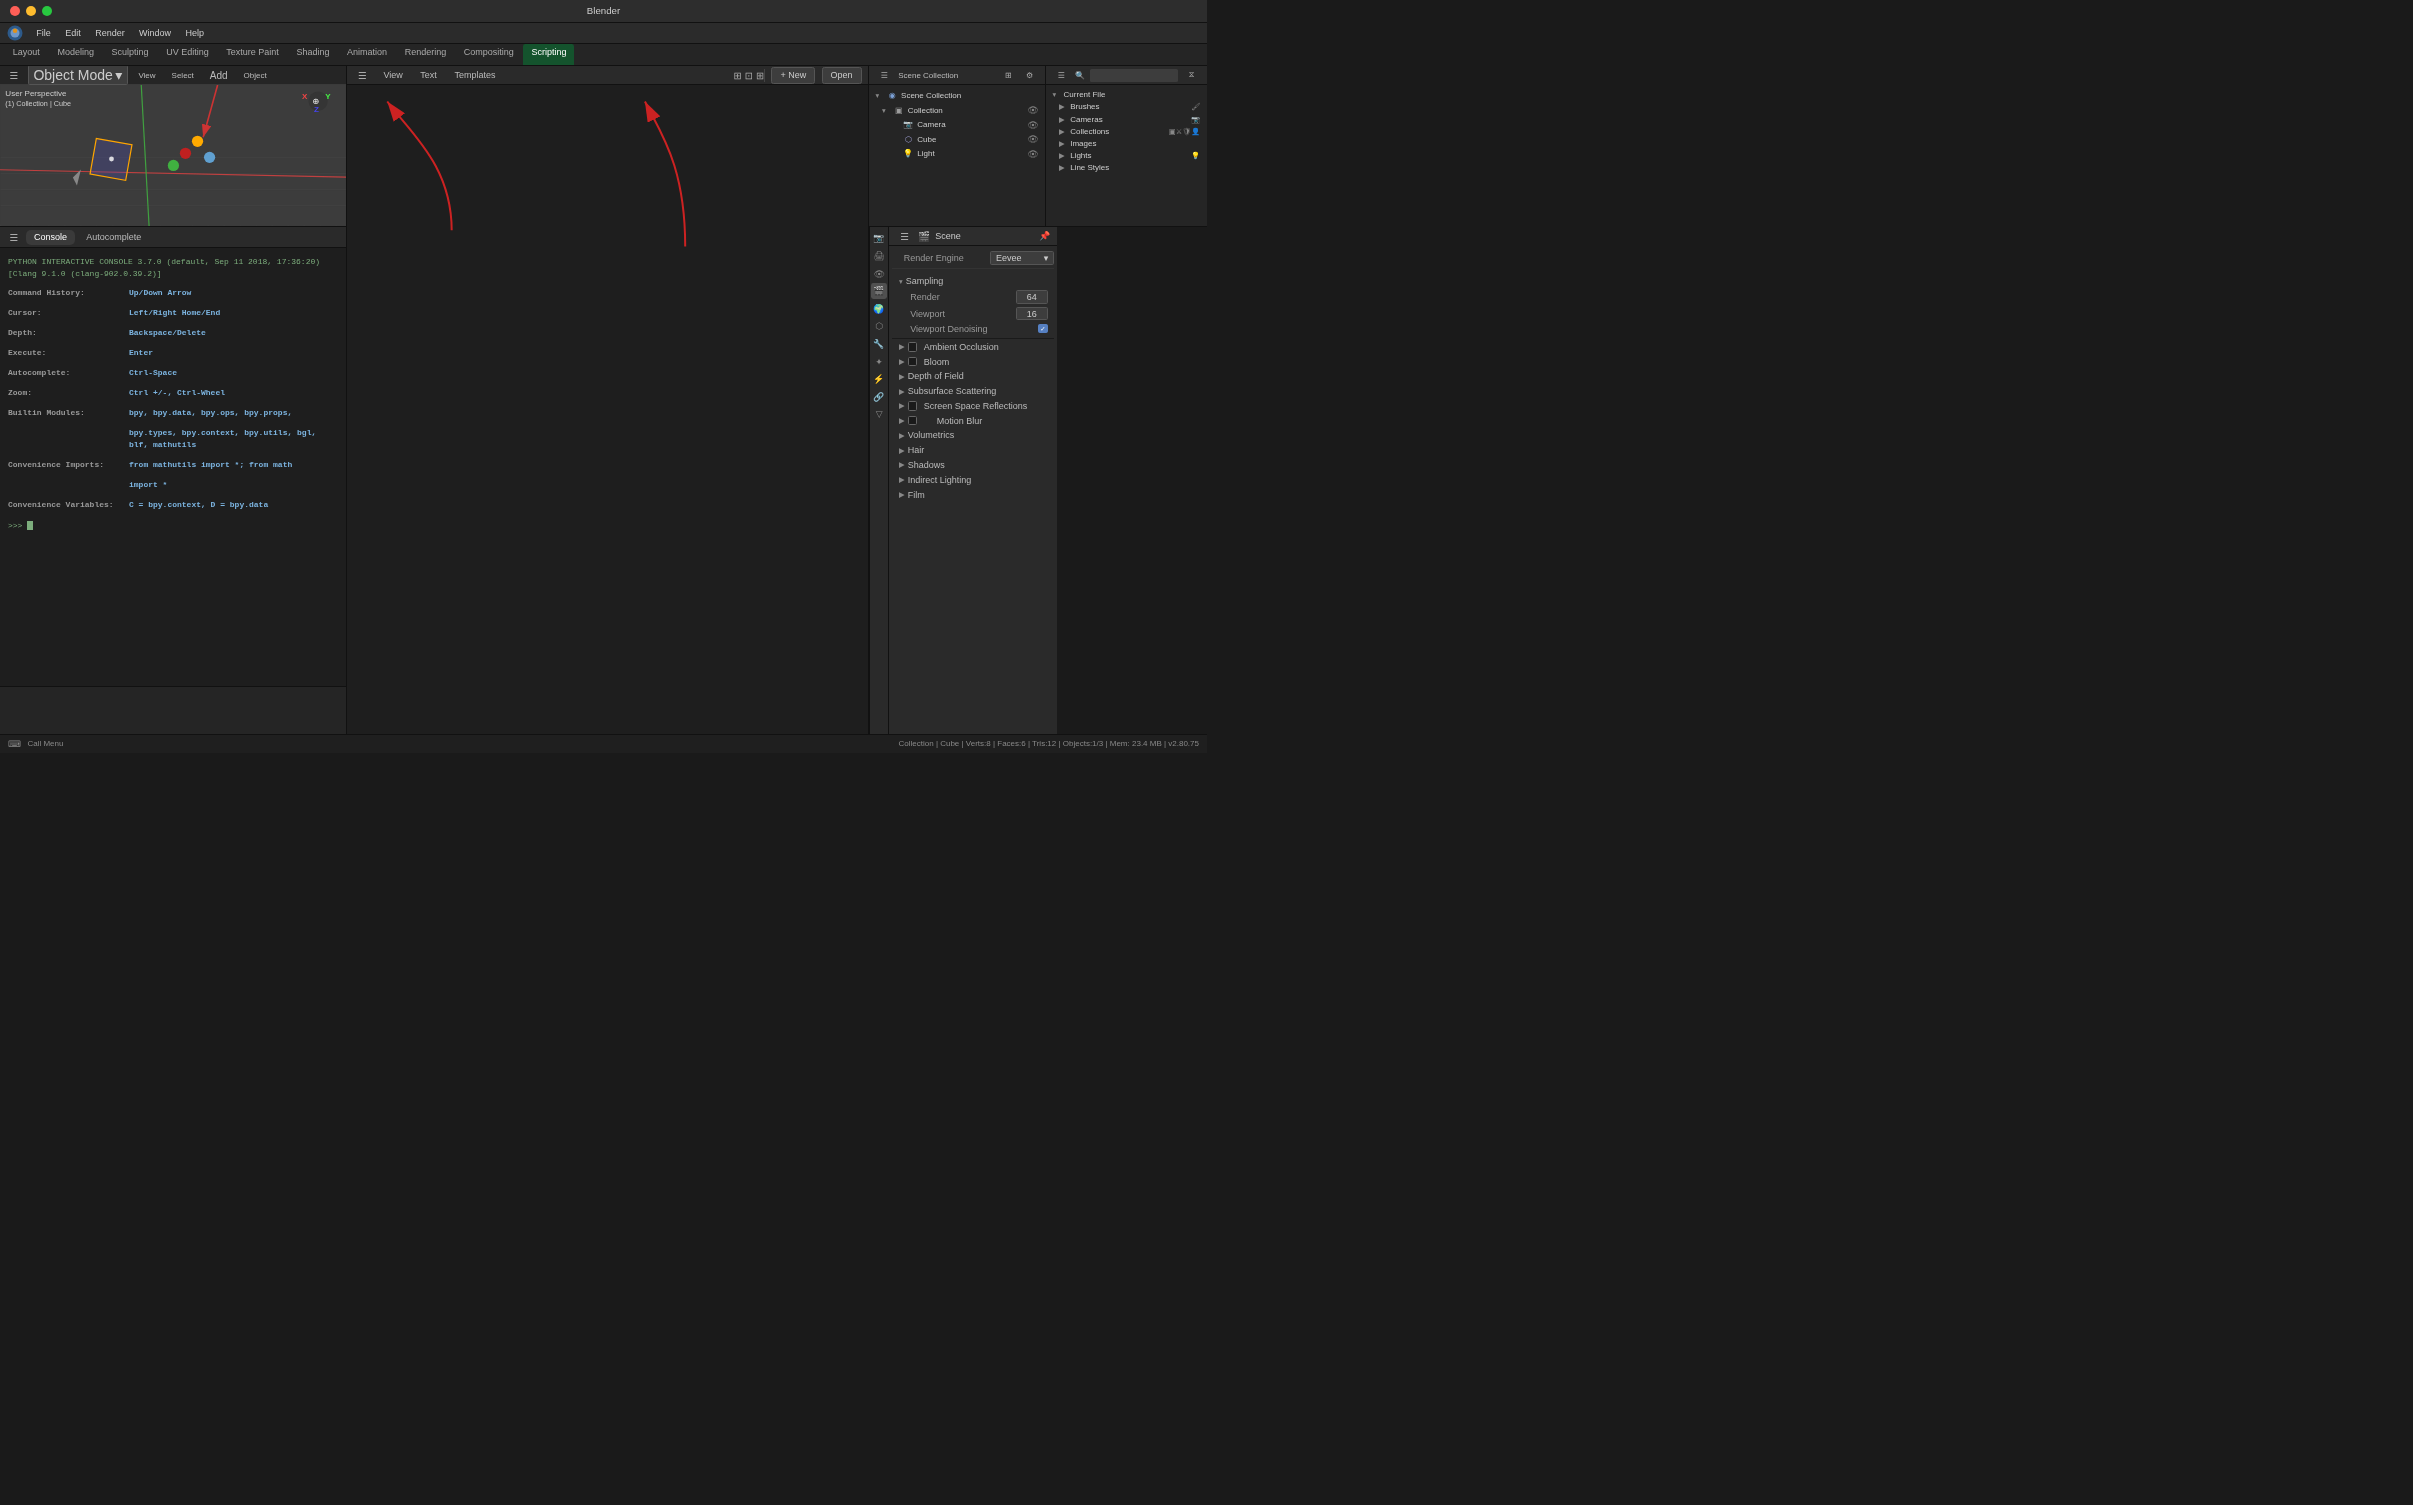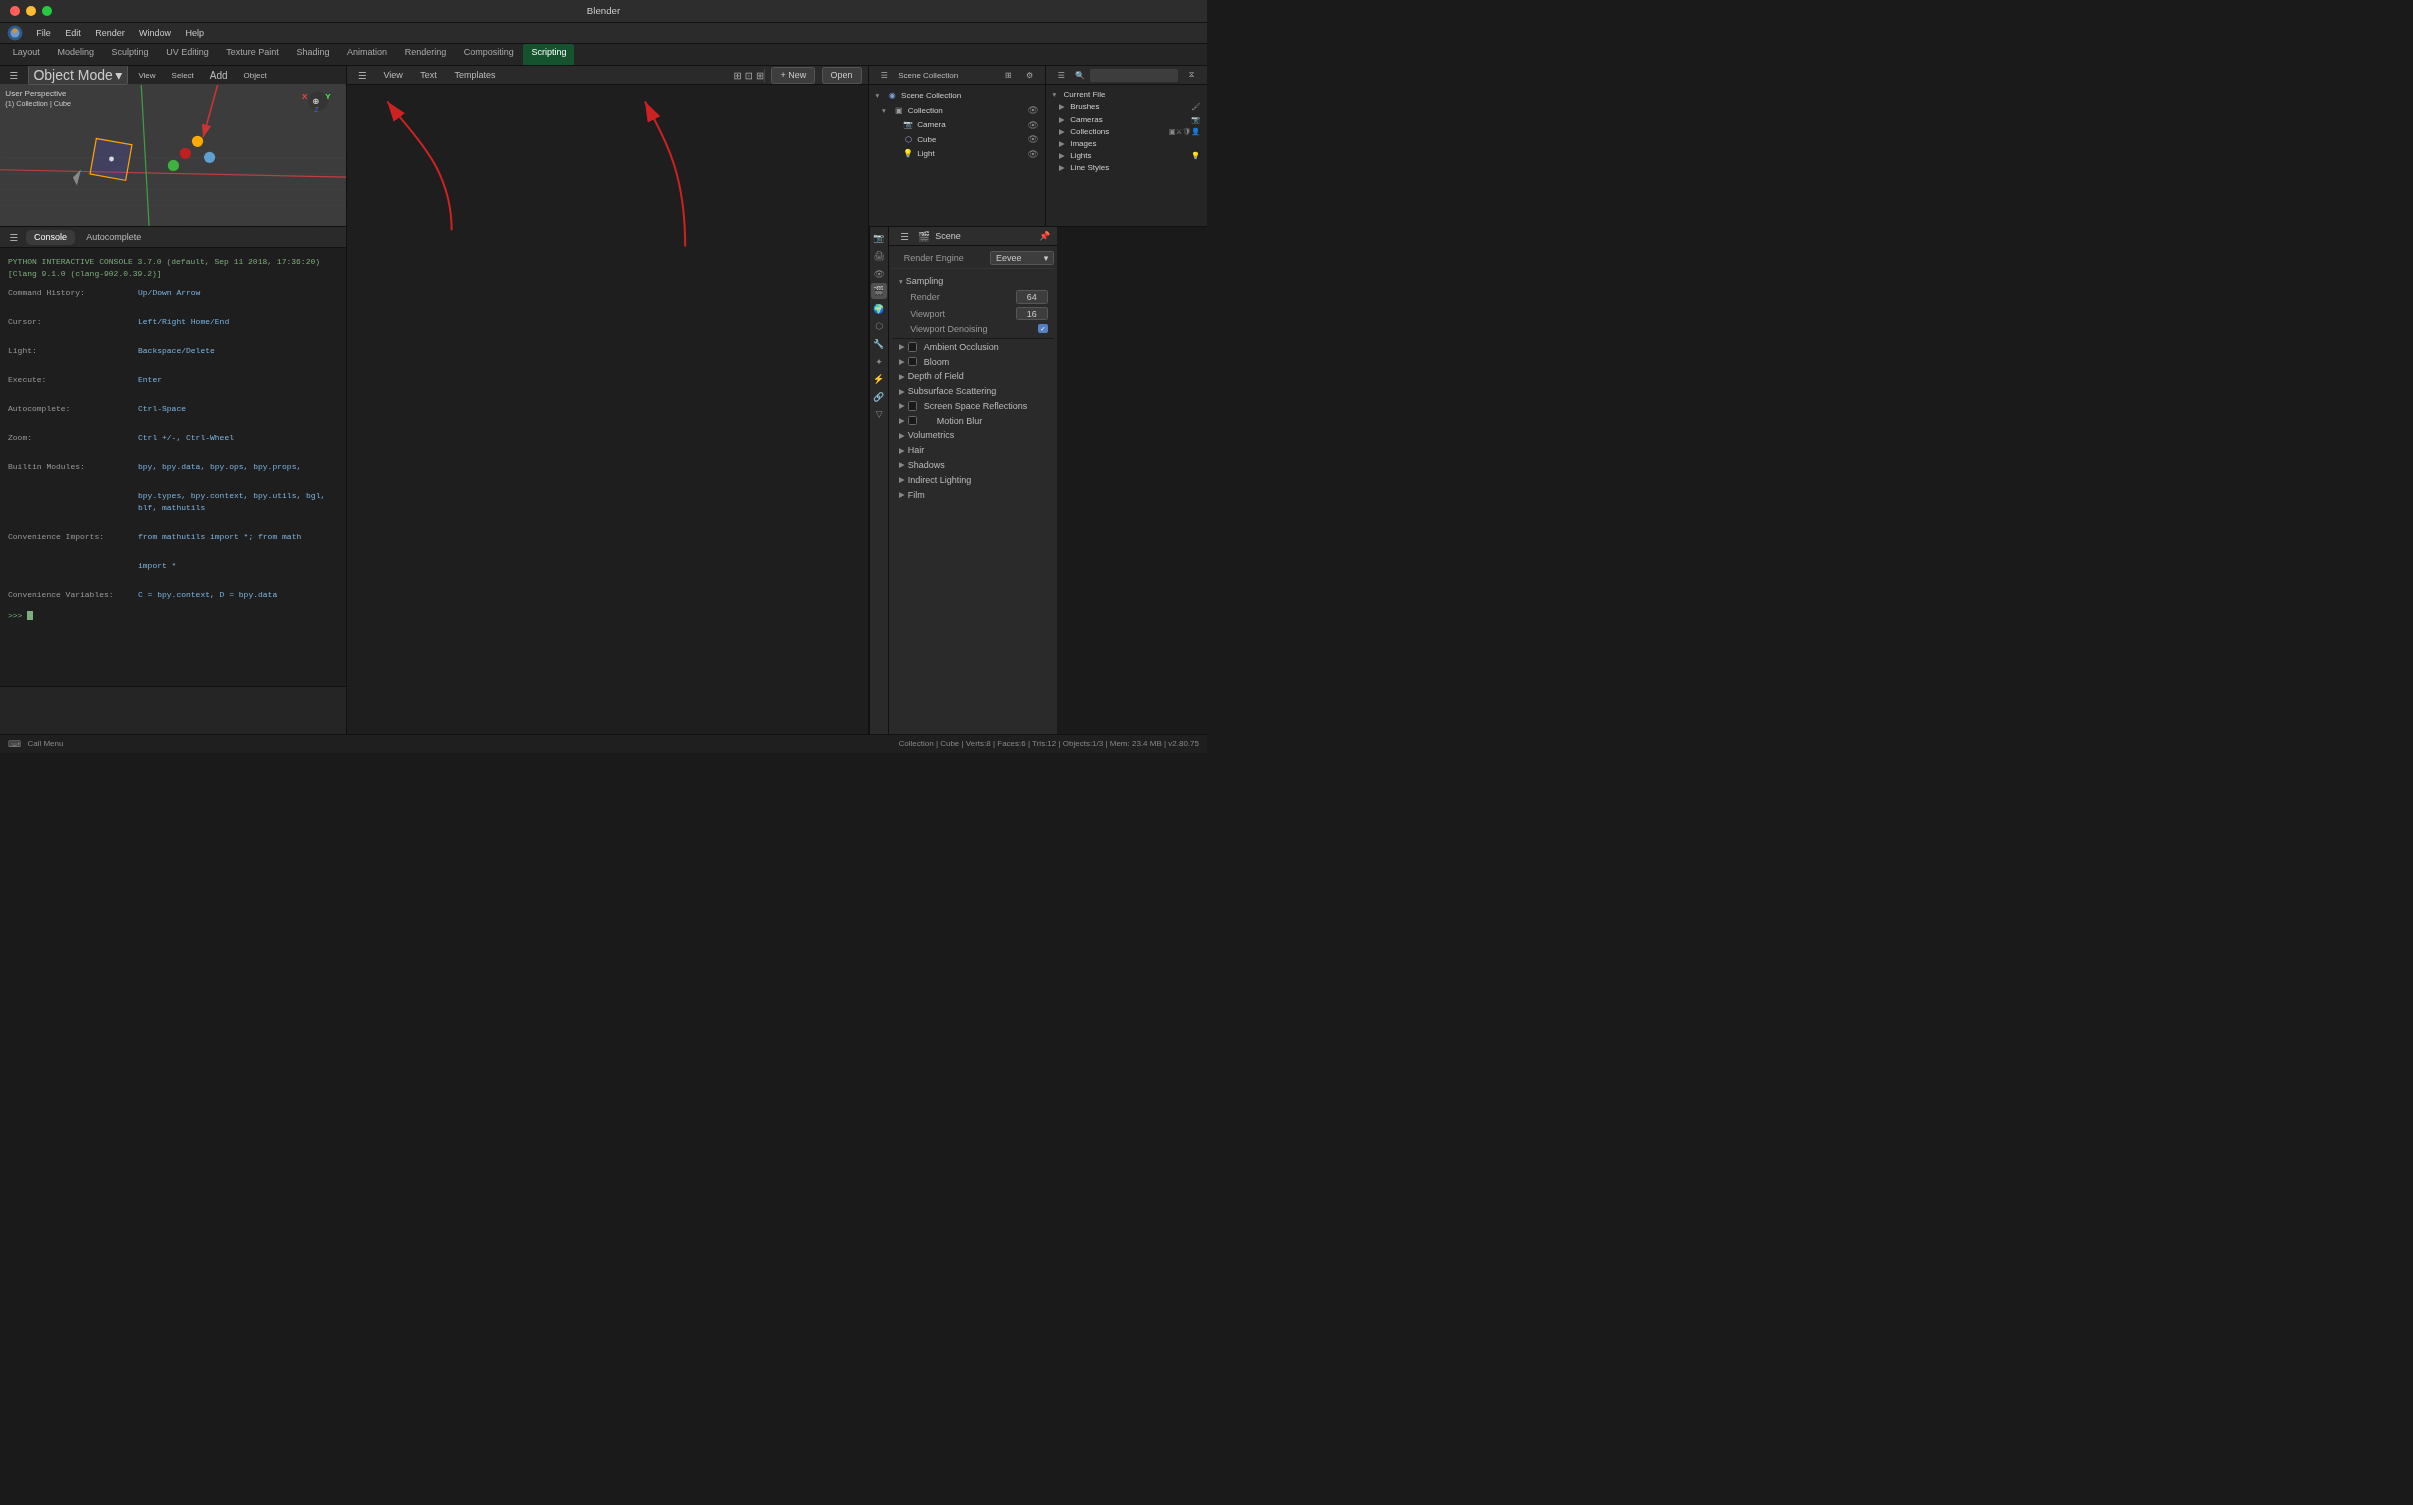--- a/index.html
+++ b/index.html
@@ -537,26 +537,26 @@
     </div>
 
     <div class="console-panel">
       <div class="console-header">
         <div class="icon-btn">☰</div>
         <div class="console-tab active">Console</div>
         <div class="console-tab">Autocomplete</div>
       </div>
       <div class="console-body">
         <div class="console-python-info" style="margin-bottom:6.4px;">PYTHON INTERACTIVE CONSOLE 3.7.0 (default, Sep 11 2018, 17:36:20)  [Clang 9.1.0 (clang-902.0.39.2)]</div>
-        <div style="display:grid;grid-template-columns:113px 1fr;gap:17px;">
+        <div style="display:grid;grid-template-columns:113px 1fr;gap:8px;font-weight:bold;">
           <span class="console-label">Command History:</span>
           <span class="console-value">Up/Down Arrow</span>
           <span class="console-label">Cursor:</span>
           <span class="console-value">Left/Right Home/End</span>
-          <span class="console-label">Light:</span>
+          <span class="console-label">Depth:</span>
           <span class="console-value">Backspace/Delete</span>
           <span class="console-label">Execute:</span>
           <span class="console-value">Enter</span>
           <span class="console-label">Autocomplete:</span>
           <span class="console-value">Ctrl-Space</span>
           <span class="console-label">Zoom:</span>
           <span class="console-value">Ctrl +/-, Ctrl-Wheel</span>
           <span class="console-label">Builtin Modules:</span>
           <span class="console-value">bpy, bpy.data, bpy.ops, bpy.props,</span>
           <span></span>

